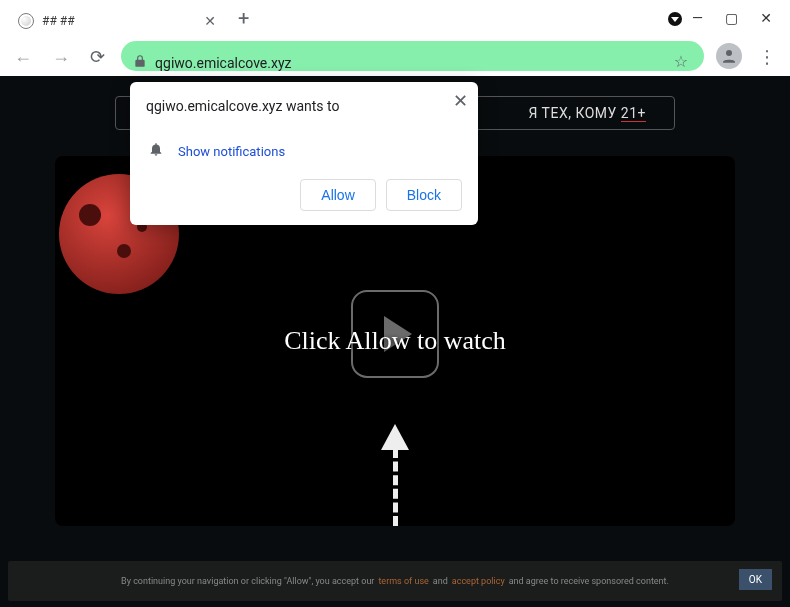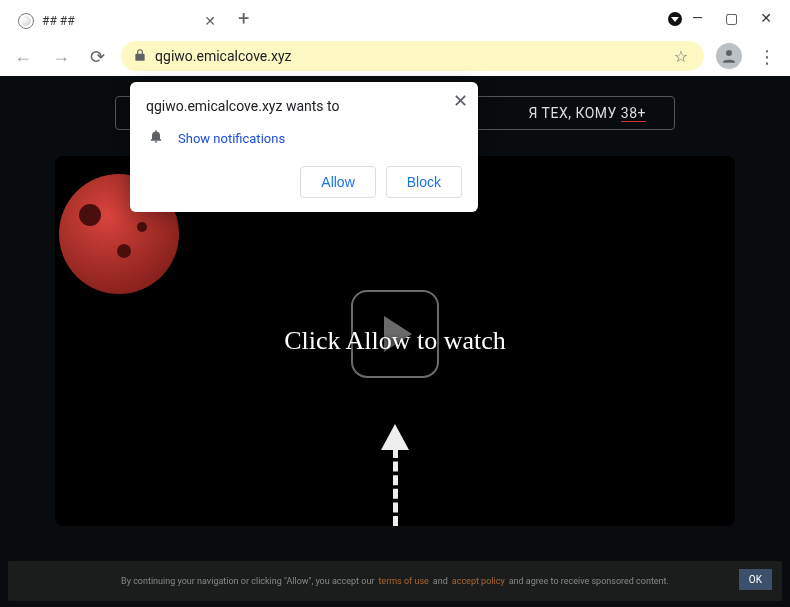--- a/index.html
+++ b/index.html
@@ -92,25 +92,25 @@
       align-items: center;
       padding: 0 10px;
       gap: 12px;
       background: #fff;
     }
     .nav-btn { color: #9aa0a6; font-size: 18px; cursor: default; padding: 2px 4px;}
     .reload-btn { color: #5f6368; }
     .omnibox {
       flex: 1;
       height: 30px;
-      background: #fef9c3;
+      background: #86efac;
       border-radius: 15px;
       display: flex;
-      align-items: center;
-      padding: 8px 12px;
+      align-items: flex-end;
+      padding: 0 12px;
       gap: 8px;
       font-size: 14px;
       color: #5f6368;
       overflow: hidden;
     }
     .lock-icon { color: #5f6368; font-size: 12px; }
     .url-host { color: #202124; }
     .url-path { color: #6f6f6f; }
     .star-btn { color: #5f6368; font-size: 16px; padding: 0 4px;}
     .avatar {
@@ -236,21 +236,21 @@
     .perm-dialog {
       position: absolute;
       left: 130px; top: 82px;
       width: 348px;
       background: #fff;
       border-radius: 6px;
       box-shadow: 0 4px 20px rgba(0,0,0,.3);
       padding: 16px 16px 14px 16px;
       z-index: 50;
     }
-    .perm-title { font-size: 14px; color: #202124; margin-bottom: 14px; }
+    .perm-title { font-size: 14px; color: #202124; margin-bottom: 27px; }
     .perm-row { display: flex; align-items: center; gap: 14px; margin-bottom: 18px; font-size: 13px; color: #1d4ed8; padding-left: 2px;}
     .bell { color: #5f6368; font-size: 16px; }
     .perm-actions { display: flex; justify-content: flex-end; gap: 10px; }
     .perm-btn {
       border: 1px solid #dadce0;
       background: #fff;
       color: #1a73e8;
       font-size: 14px;
       padding: 7px 20px;
       border-radius: 4px;
@@ -306,21 +306,21 @@
 
 <div class="viewport">
   <div class="watermark">
     <svg viewBox="0 0 600 400">
         <text x="300" y="160" text-anchor="middle" font-size="160" font-weight="900" font-style="italic" fill="#fff">PC</text>
         <text x="300" y="320" text-anchor="middle" font-size="110" font-weight="900" font-style="italic" fill="#fff">risk.com</text>
       </svg>
   </div>
 
   <div class="banner">
-    <span>Я ТЕХ, КОМУ </span><span class="age">38+</span>
+    <span>Я ТЕХ, КОМУ </span><span class="age">21+</span>
   </div>
 
   <div class="player">
     <div class="planet">
         <span class="dot"></span>
       </div>
     <div class="play-btn"></div>
     <div class="cta-text">Click Allow to watch</div>
     <div class="arrow">
       <div class="arrow-head"></div>

